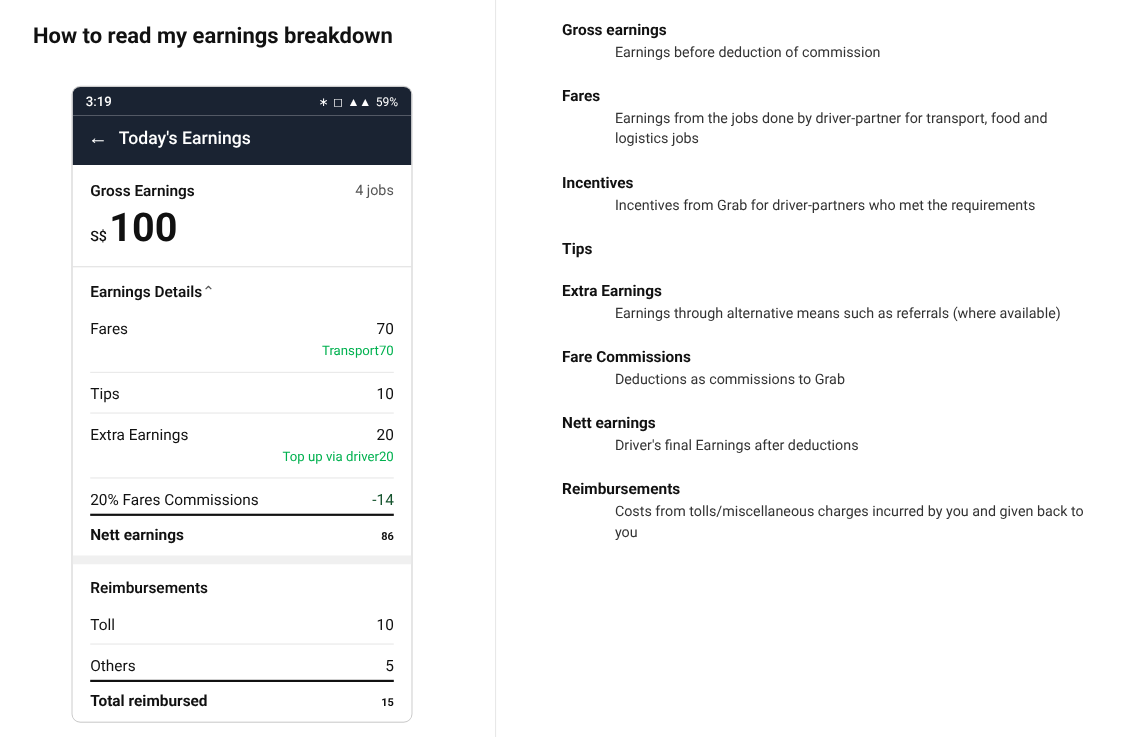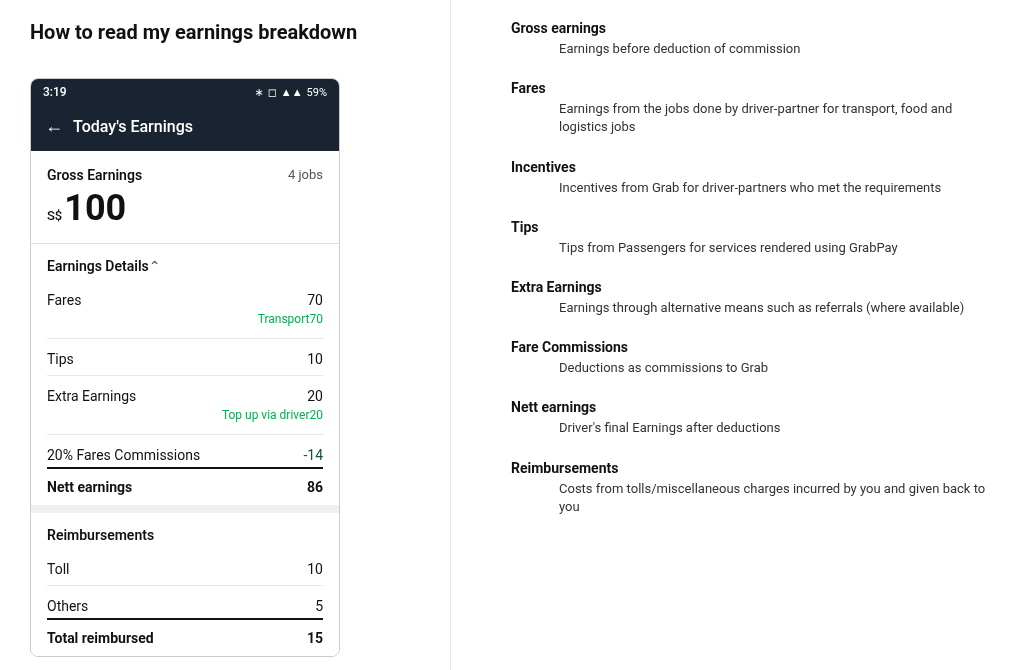--- a/index.html
+++ b/index.html
@@ -28,20 +28,21 @@
       color: #111;
     }
 
     
     .phone-mockup {
       width: 310px;
       border-radius: 8px;
       overflow: hidden;
       border: 1px solid #ccc;
       margin-bottom: 0;
+      margin-left: 35px;
     }
 
     .phone-status-bar {
       background: #1a2332;
       color: #fff;
       display: flex;
       justify-content: space-between;
       align-items: center;
       padding: 6px 12px;
       font-size: 12px;
@@ -188,21 +189,21 @@
       border-top: 2px solid #111;
     }
 
     .nett-label {
       font-size: 14px;
       font-weight: 700;
       color: #111;
     }
 
     .nett-value {
-      font-size: 14px;
+      font-size: 10px;
       font-weight: 700;
       color: #111;
     }
 
     .section-divider {
       height: 8px;
       background: #f0f0f0;
       margin: 0 -16px;
     }
 
@@ -357,21 +358,20 @@
       <div class="glossary-item">
         <div class="glossary-term">Fares</div>
         <div class="glossary-desc">Earnings from the jobs done by driver-partner for transport, food and logistics jobs</div>
       </div>
       <div class="glossary-item">
         <div class="glossary-term">Incentives</div>
         <div class="glossary-desc">Incentives from Grab for driver-partners who met the requirements</div>
       </div>
       <div class="glossary-item">
         <div class="glossary-term">Tips</div>
-        <div class="glossary-desc">Tips from Passengers for services rendered using GrabPay</div>
       </div>
       <div class="glossary-item">
         <div class="glossary-term">Extra Earnings</div>
         <div class="glossary-desc">Earnings through alternative means such as referrals (where available)</div>
       </div>
       <div class="glossary-item">
         <div class="glossary-term">Fare Commissions</div>
         <div class="glossary-desc">Deductions as commissions to Grab</div>
       </div>
       <div class="glossary-item">

